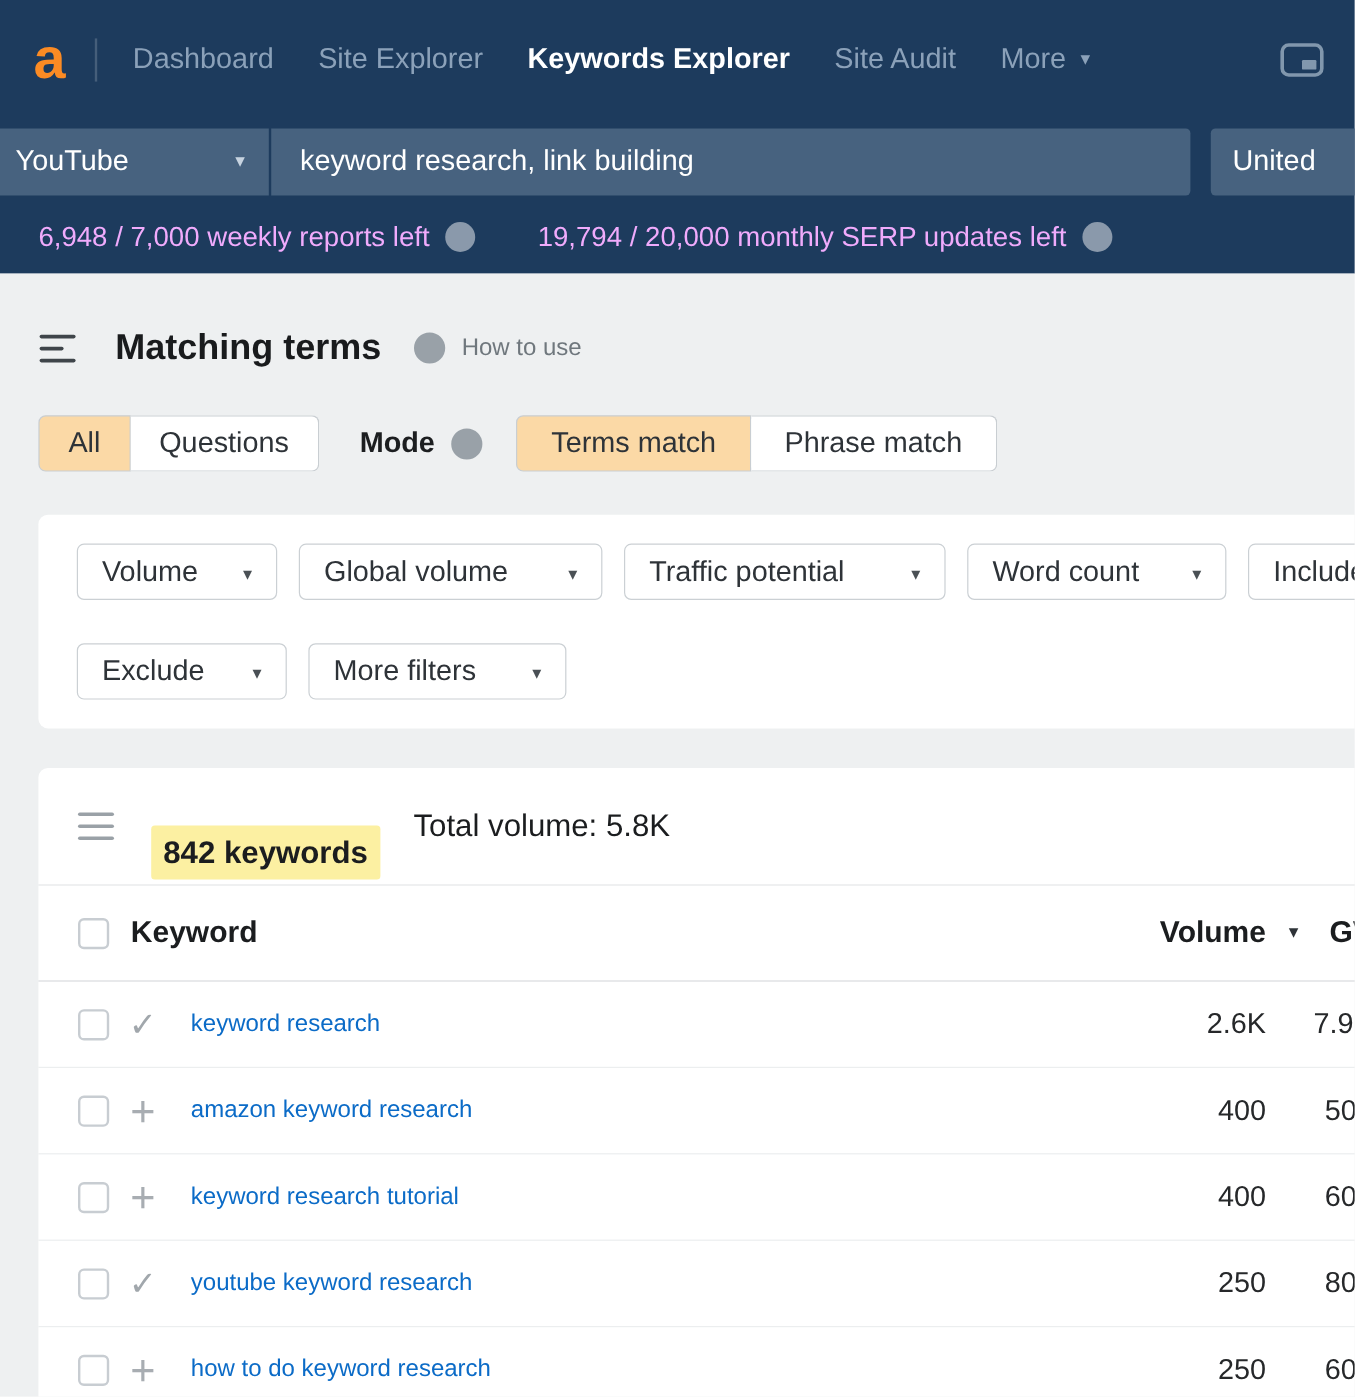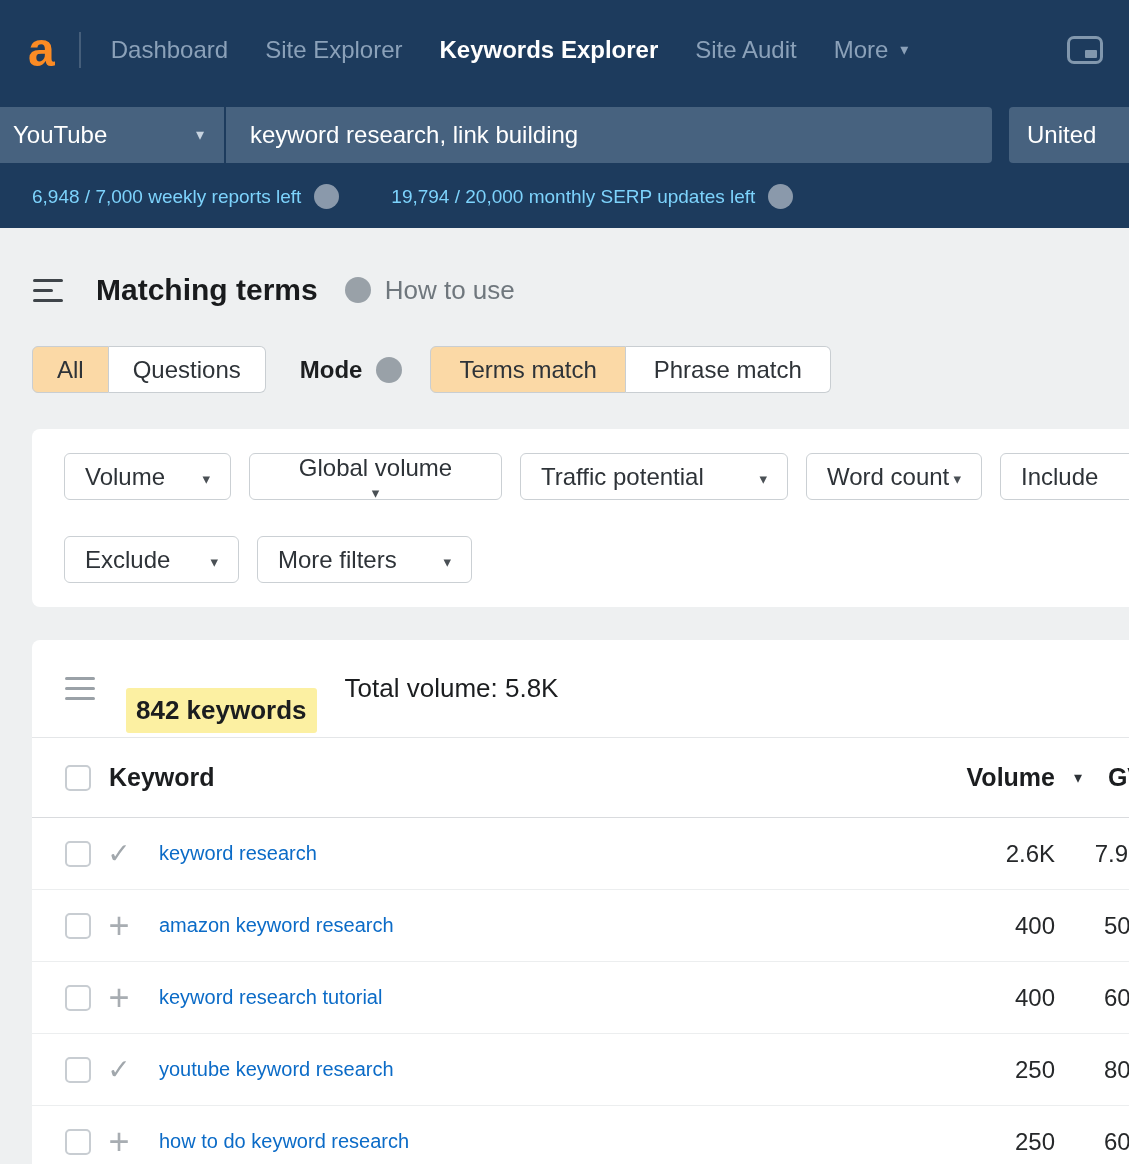--- a/index.html
+++ b/index.html
@@ -40,41 +40,41 @@
     color: #fff; font-size: 24px; padding: 0 24px; border-radius: 0 4px 4px 0;
     font-family: inherit; cursor: text;
   }
   .country-select {
     flex: 0 0 120px; margin-left: 17px; background: var(--searchbox_bg, #47627f);
     border-radius: 4px 0 0 4px; display: flex; align-items: center; padding: 0 0 0 18px;
     color: #fff; font-size: 24px; overflow: hidden; white-space: nowrap; cursor: pointer;
   }
 
   
-  .quota-row { display: flex; align-items: center; gap: 52px; margin: 21px 0 0 32px; color: #7dd3fc; font-size: 19px; }
+  .quota-row { display: flex; align-items: center; gap: 52px; margin: 21px 0 0 32px; color: #f0abfc; font-size: 23px; }
   .quota-item { display: inline-flex; align-items: center; gap: 13px; }
 
   .qmark {
     display: inline-flex; width: 26px; height: 26px; border-radius: 50%;
     background: #99a1a8; color: #fff; align-items: center; justify-content: center;
     font-size: 17px; font-weight: bold; cursor: pointer; flex: none;
   }
   .qmark.navy { background: #8a99ab; color: #1d3b5d; width: 25px; height: 25px; }
 
   
   .content { background: var(--content_bg, #eef0f1); height: 936px; overflow: hidden; }
 
   .title-row { display: flex; align-items: center; padding: 40px 0 0 33px; height: 84px; }
   .burger { display: inline-flex; flex-direction: column; gap: 7px; width: 30px; cursor: pointer; }
   .burger i { height: 3px; background: #3f454a; border-radius: 2px; display: block; }
   .burger i:nth-child(2) { width: 66%; }
   .burger.gray i { background: #9aa1a7; width: 100%; }
   .page-title { font-size: 30px; font-weight: bold; color: #191b1d; margin-left: 33px; }
   .title-row .qmark { margin-left: 27px; }
-  .howto { color: #6f777d; font-size: 26px; margin-left: 14px; text-decoration: none; cursor: pointer; }
+  .howto { color: #6f777d; font-size: 20px; margin-left: 14px; text-decoration: none; cursor: pointer; }
 
   .tabs-row { display: flex; align-items: center; margin: 34px 0 0 32px; }
   .seg { display: inline-flex; }
   .seg-item {
     display: inline-flex; align-items: center; height: 47px; padding: 0 24px;
     border: 1px solid #c9ced2; background: #fff; font-size: 24px; color: #2e3338; cursor: pointer;
   }
   .seg-item:first-child { border-radius: 6px 0 0 6px; }
   .seg-item:last-child { border-radius: 0 6px 6px 0; border-left: 0; }
   .seg-item.active { background: var(--active_pill, #fbd9a6); }
@@ -85,22 +85,22 @@
   
   .filters-card { margin: 36px 0 0 32px; width: 1130px; background: #fff; border-radius: 8px; padding: 24px 0 24px 32px; }
   .frow { display: flex; white-space: nowrap; }
   .frow + .frow { margin-top: 36px; }
   .fbtn {
     display: inline-flex; align-items: center; justify-content: space-between;
     height: 47px; padding: 0 20px; background: #fff; border: 1px solid #cbd0d4; border-radius: 6px;
     font-size: 24px; color: #2e3338; margin-right: 18px; font-family: inherit; cursor: pointer; flex: none;
   }
   .fbtn .caret { color: #4a5055; font-size: 15px; margin-top: 3px; }
-  .w-volume { width: 167px; } .w-global { width: 253px; flex-direction: column; } .w-traffic { width: 268px; }
-  .w-word { width: 176px; } .w-include { width: 200px; }
+  .w-volume { width: 167px; } .w-global { width: 253px; } .w-traffic { width: 268px; }
+  .w-word { width: 216px; } .w-include { width: 200px; }
   .w-exclude { width: 175px; } .w-more { width: 215px; }
 
   
   .results-card { margin: 33px 0 0 32px; width: 1130px; background: #fff; border-radius: 8px 8px 0 0; height: 560px; }
   .results-head { display: flex; align-items: center; height: 98px; padding: 0 0 0 33px; border-bottom: 1px solid #e4e6e8; }
   .count-badge {
     background: var(--highlight_yellow, #fcf0a2); font-weight: bold; font-size: 26px; color: #1b1d1f;
     padding: 7px 10px; border-radius: 3px; margin-left: 31px; margin-top: 44px;
   }
   .total-vol { font-size: 26px; color: #1b1d1f; margin-left: 28px; }

